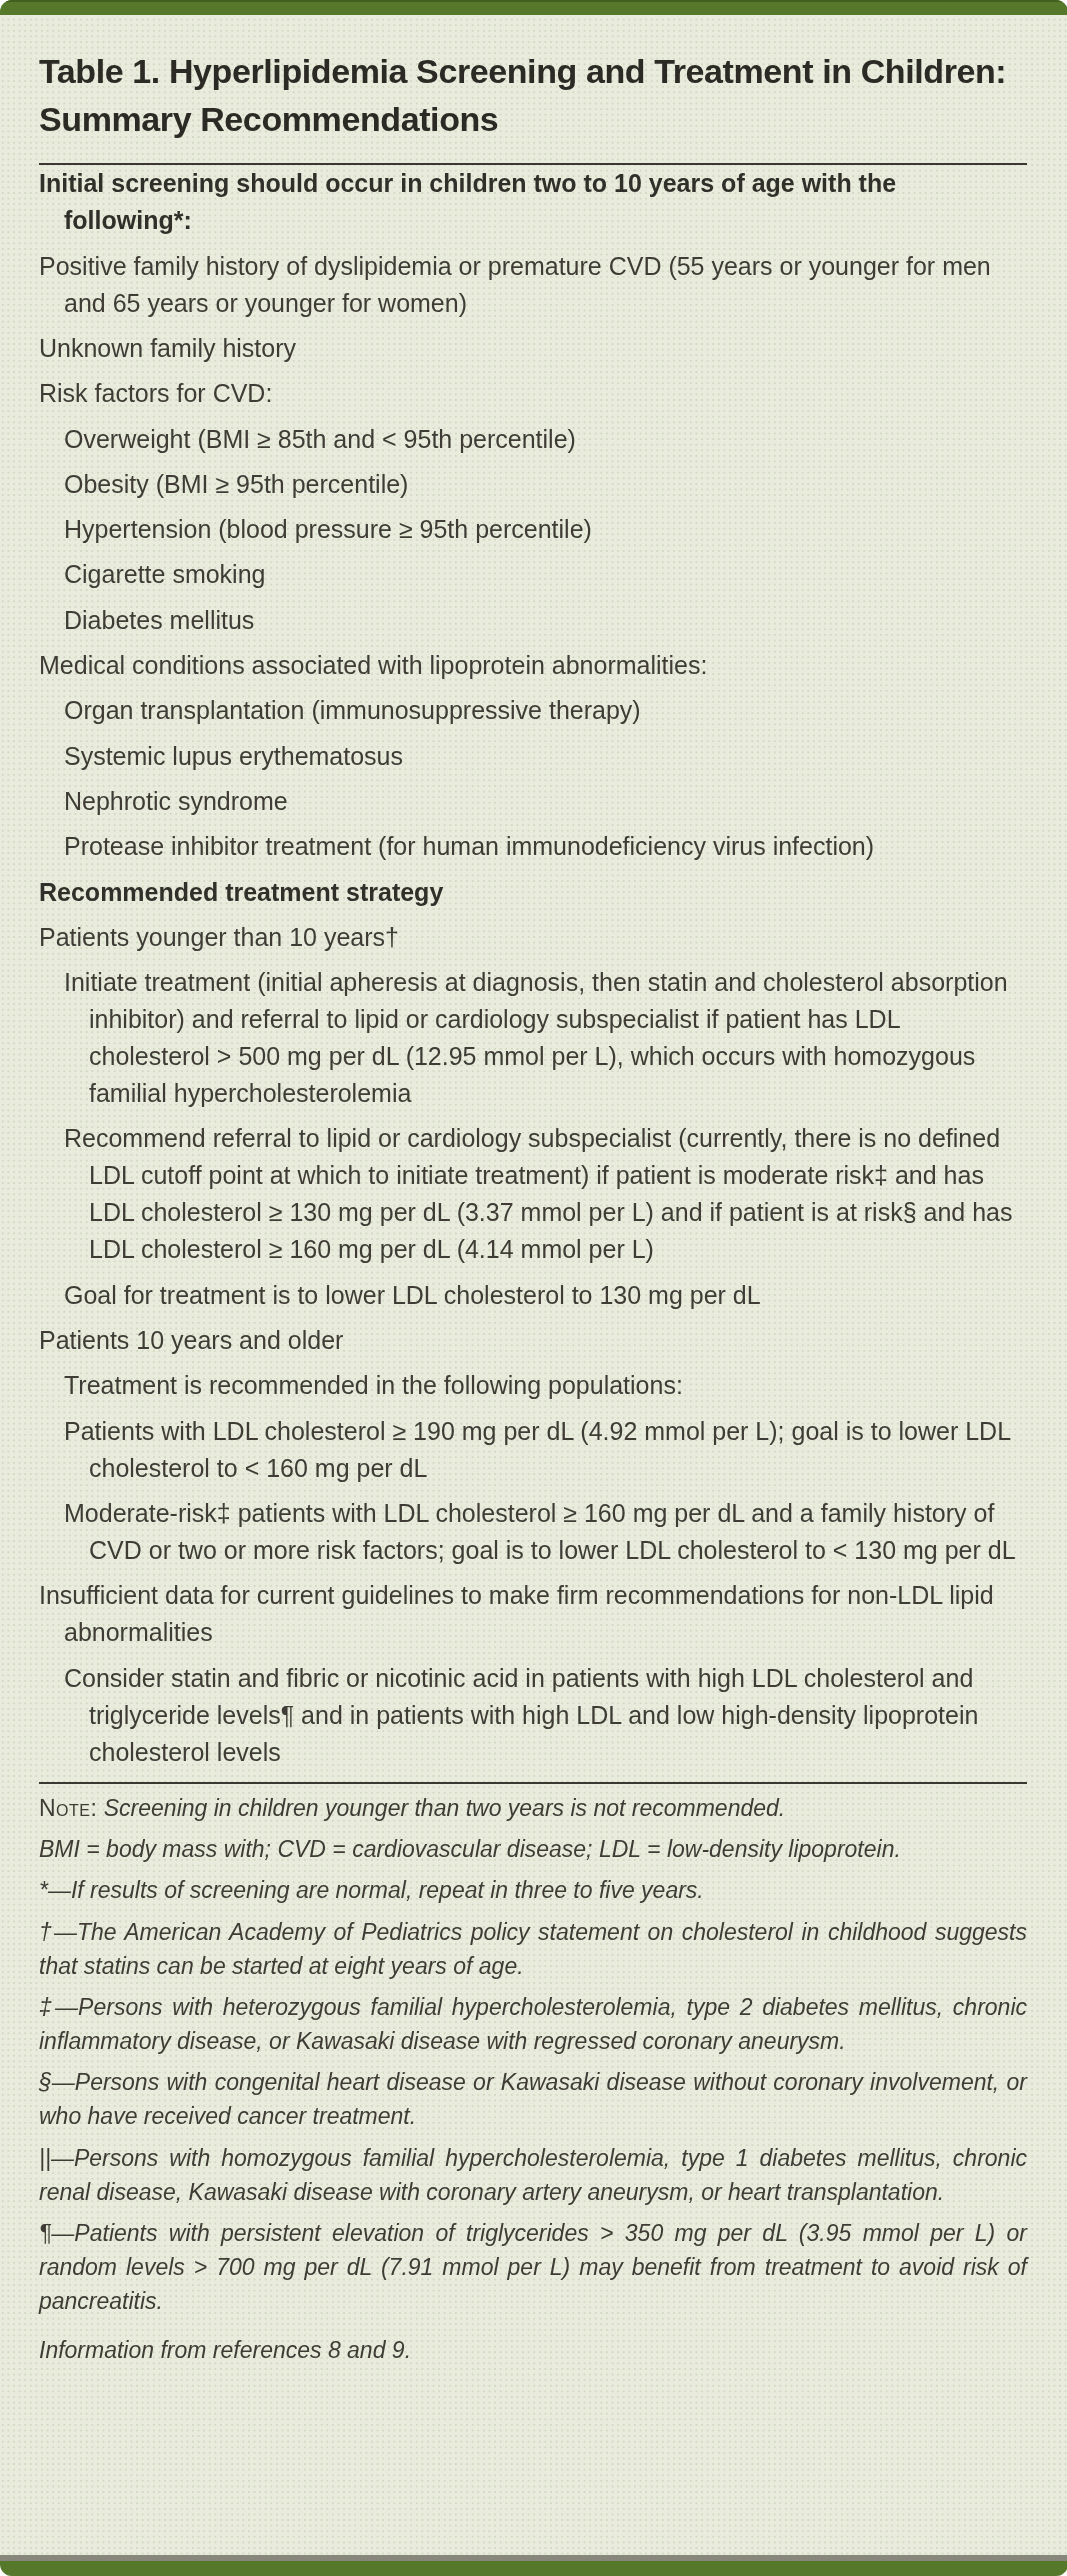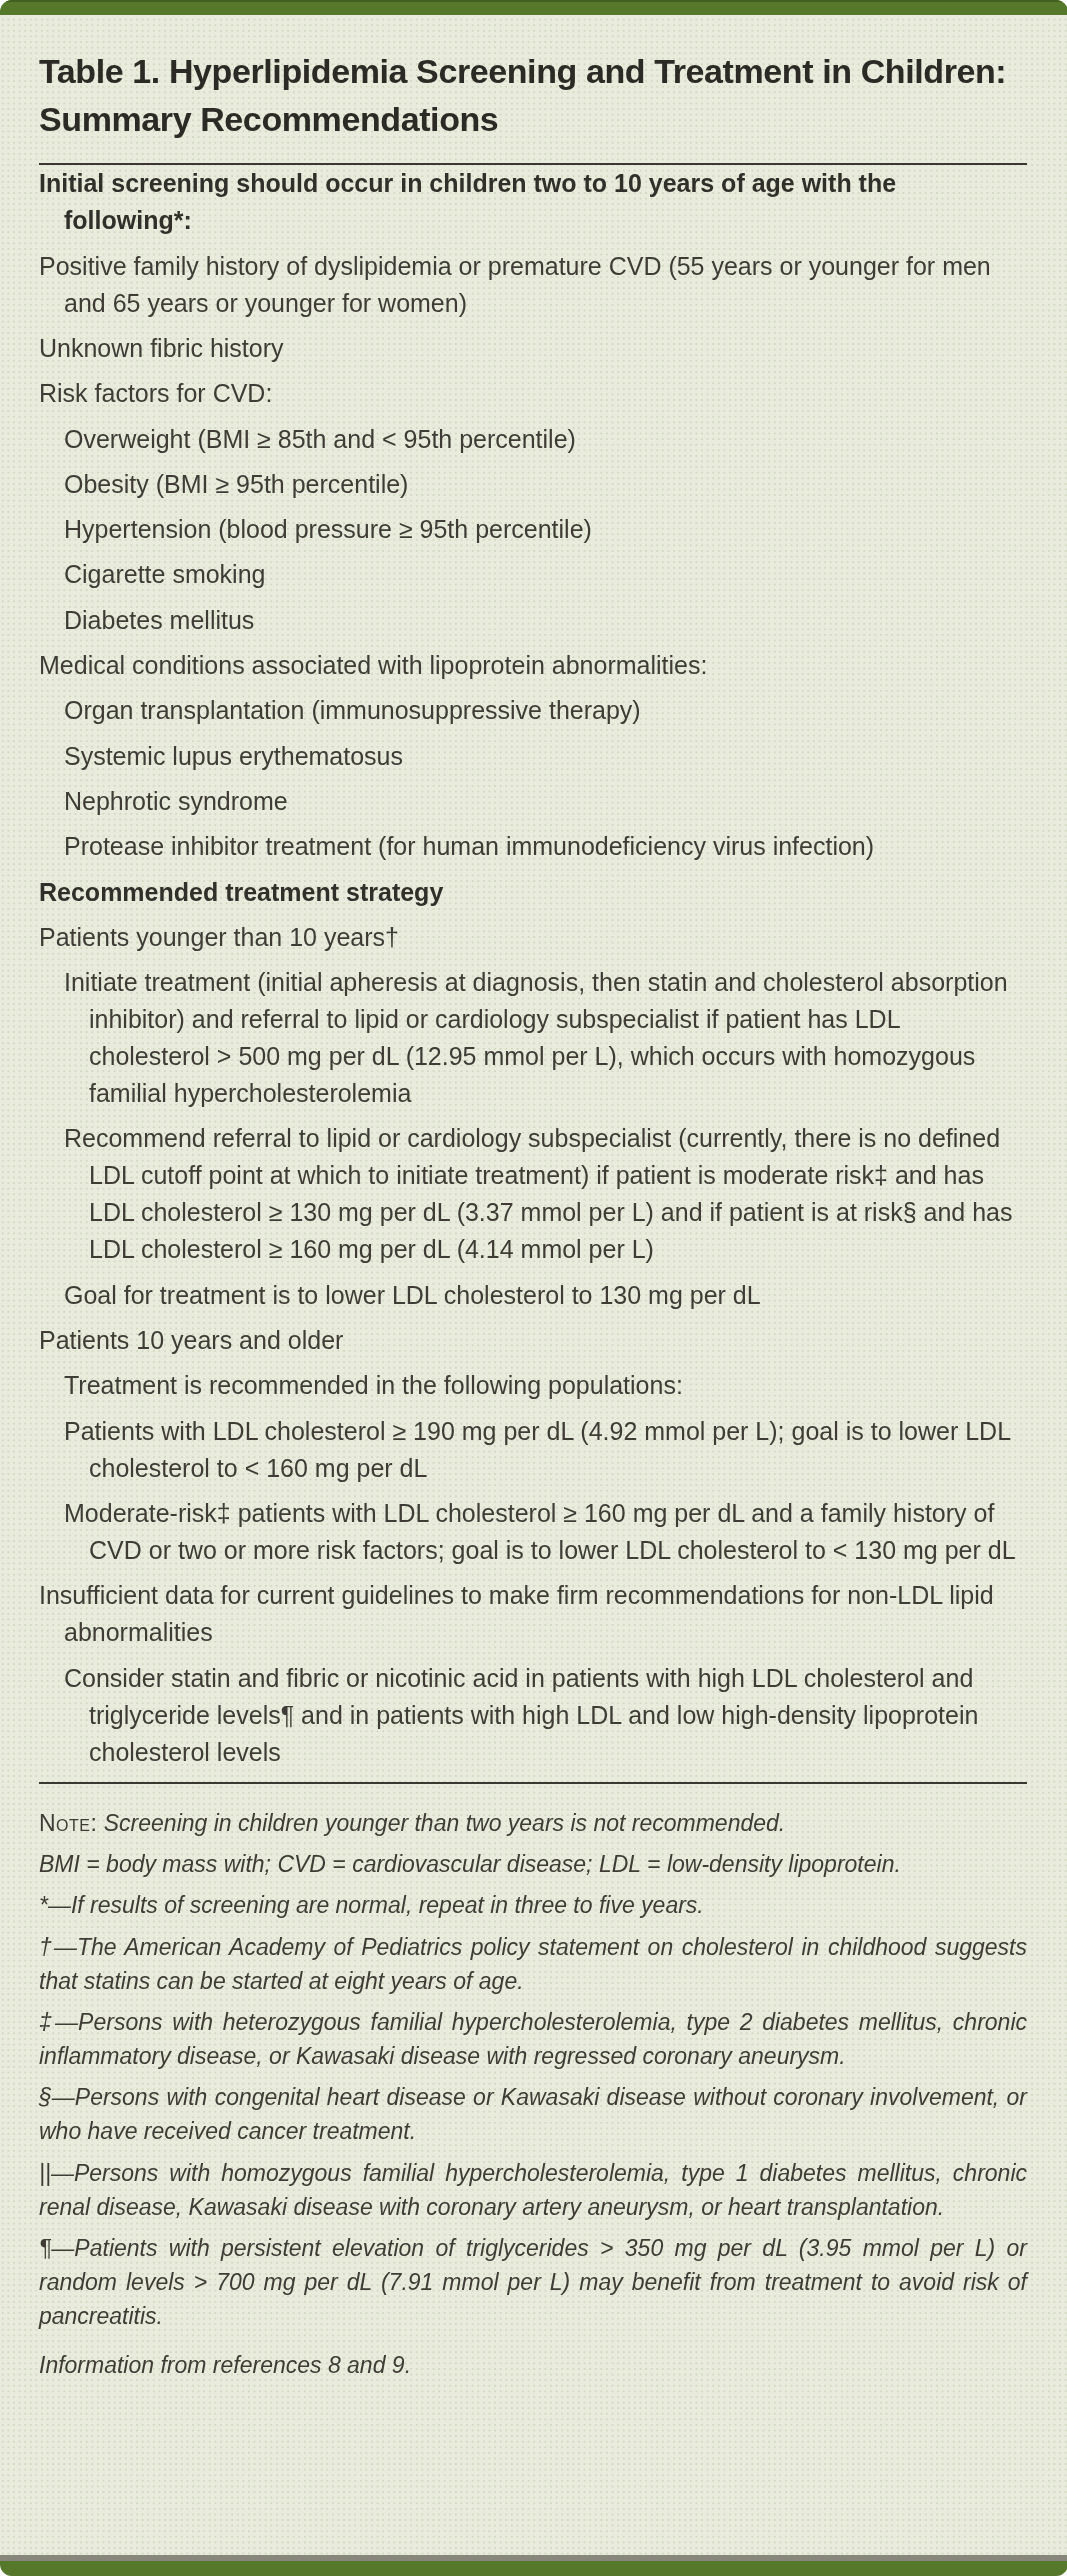--- a/index.html
+++ b/index.html
@@ -54,21 +54,21 @@
   .bi {
     margin: 0 0 8.3px 0;
     font-size: 25px;
     line-height: 37px;
   }
   .bi.hdr { font-weight: bold; color: #312f29; }
   .l0 { padding-left: 25px; text-indent: -25px; }
   .l1 { padding-left: 50px; text-indent: -25px; }
 
   .footnotes {
-    margin-top: 22px;
+    margin-top: 7px;
     font-style: italic;
     font-size: 23px;
     line-height: 34px;
   }
   .fn {
     margin: 0 0 7.4px 0;
     text-align: justify;
   }
   .fn-note-label {
     font-style: normal;
@@ -88,21 +88,21 @@
   <div class="top-bar"></div>
 
   <div class="content">
     <h1 class="table-title">Table 1. Hyperlipidemia Screening and Treatment in Children: Summary Recommendations</h1>
 
     <hr class="rule rule-title">
 
     <div class="table-body">
         <p class="bi l0 hdr">Initial screening should occur in children two to 10 years of age with the following*:</p>
         <p class="bi l0">Positive family history of dyslipidemia or premature CVD (55 years or younger for men and 65 years or younger for women)</p>
-        <p class="bi l0">Unknown fibric history</p>
+        <p class="bi l0">Unknown family history</p>
         <p class="bi l0">Risk factors for CVD:</p>
         <p class="bi l1">Overweight (BMI ≥ 85th and &lt; 95th percentile)</p>
         <p class="bi l1">Obesity (BMI ≥ 95th percentile)</p>
         <p class="bi l1">Hypertension (blood pressure ≥ 95th percentile)</p>
         <p class="bi l1">Cigarette smoking</p>
         <p class="bi l1">Diabetes mellitus</p>
         <p class="bi l0">Medical conditions associated with lipoprotein abnormalities:</p>
         <p class="bi l1">Organ transplantation (immunosuppressive therapy)</p>
         <p class="bi l1">Systemic lupus erythematosus</p>
         <p class="bi l1">Nephrotic syndrome</p>

